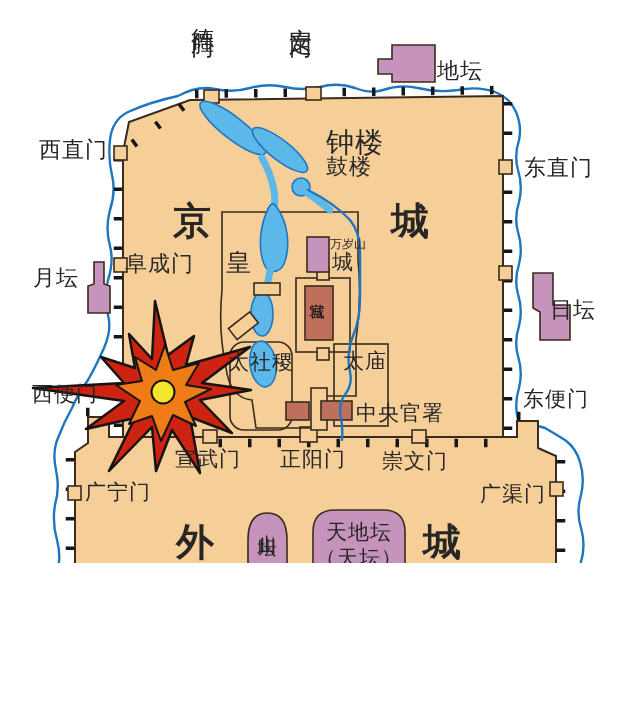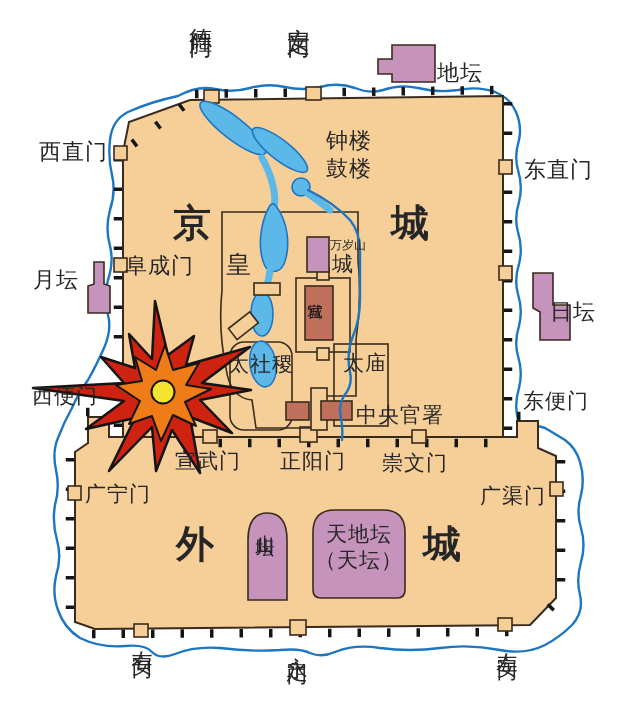--- a/index.html
+++ b/index.html
@@ -1,17 +1,17 @@
 <!DOCTYPE html>
 <html style="--bg: #FFFFFF; --city: #F6CE98; --outline: #3A2B1C; --moat: #1D76C1; --water: #5CB8E8; --purple: #C593BB; --brown: #BF705C; --red: #CE2310; --orange: #F07C17; --yellow: #F5E42E; --tick: #151515; --text: #262626;"><head>
 <meta charset="utf-8">
 <style>
   html,body{margin:0;padding:0;background:#fff;}
-  .stage{position:relative;width:641px;height:713px;overflow:hidden;
-         font-family:Liberation Sans, sans-serif;background:var(--bg,#fff);}
+  .stage{position:relative;width:641px;height:563px;overflow:hidden;
+         font-family:Liberation Mono, monospace;background:var(--bg,#fff);}
   .stage svg{position:absolute;left:0;top:0;}
   .lb{position:absolute;color:var(--text,#222);white-space:nowrap;line-height:1.25;
       font-size:21px;letter-spacing:1px;}
   .v{writing-mode:vertical-rl;text-orientation:upright;letter-spacing:3px;line-height:1;}
   .big{font-size:38px;font-weight:700;letter-spacing:0;}
   
   .tan{fill:var(--city);stroke:var(--outline);stroke-width:2;}
   .thin{fill:none;stroke:var(--outline);stroke-width:1.6;}
   .thinfill{fill:var(--city);stroke:var(--outline);stroke-width:1.6;}
   .purple{fill:var(--purple);stroke:var(--outline);stroke-width:1.6;}
@@ -19,21 +19,21 @@
   .water{fill:var(--water);stroke:var(--moat);stroke-width:1.6;}
   .wline{fill:none;stroke:var(--moat);stroke-width:2.4;stroke-linecap:round;}
   .stream{fill:none;stroke:var(--water);stroke-width:7;stroke-linecap:round;}
   .ticks{fill:none;stroke:var(--tick);stroke-width:8.5;stroke-dasharray:3.5 26;}
   
   .deshengmen{left:189px;top:10px;font-size:23px;}
   .andingmen{left:287px;top:10px;font-size:23px;}
   .ditan{left:437px;top:59px;font-size:22px;}
   .xizhimen{left:39px;top:138px;font-size:22px;}
   .dongzhimen{left:524px;top:156px;font-size:22px;}
-  .zhonglou{left:326px;top:127px;font-size:22px;}
+  .zhonglou{left:326px;top:127px;font-size:28px;}
   .gulou{left:326px;top:155px;font-size:22px;}
   .jing{left:173px;top:200px;}
   .cheng-inner{left:391px;top:200px;}
   .yuetan{left:33px;top:266px;font-size:22px;}
   .fuchengmen{left:125px;top:252px;font-size:22px;text-align:right;}
   .huang{left:226px;top:249px;font-size:25px;}
   .wansuishan{left:330px;top:238px;font-size:12px;letter-spacing:0;}
   .hc-cheng{left:332px;top:251px;font-size:21px;}
   .chaoyangmen{left:433px;top:264px;font-size:22px;}
   .ritan{left:550px;top:273px;font-size:22px;margin-top:25px;}

